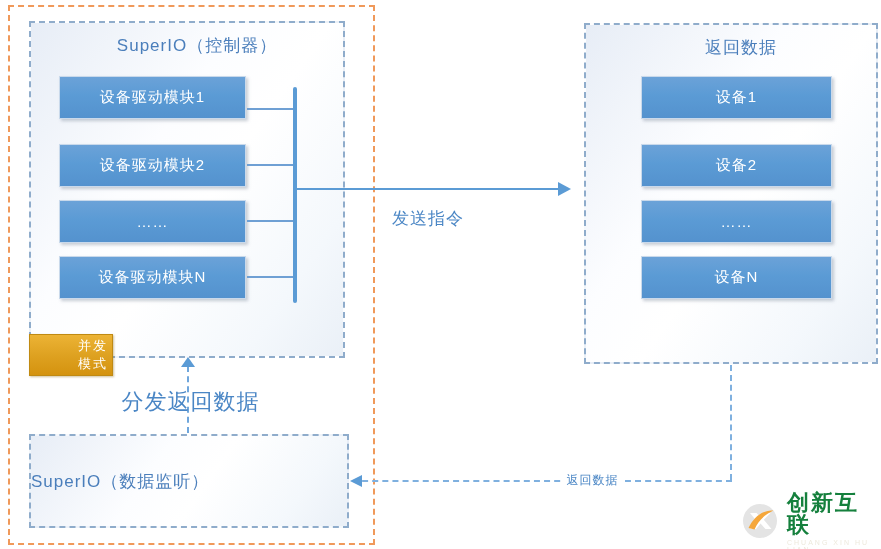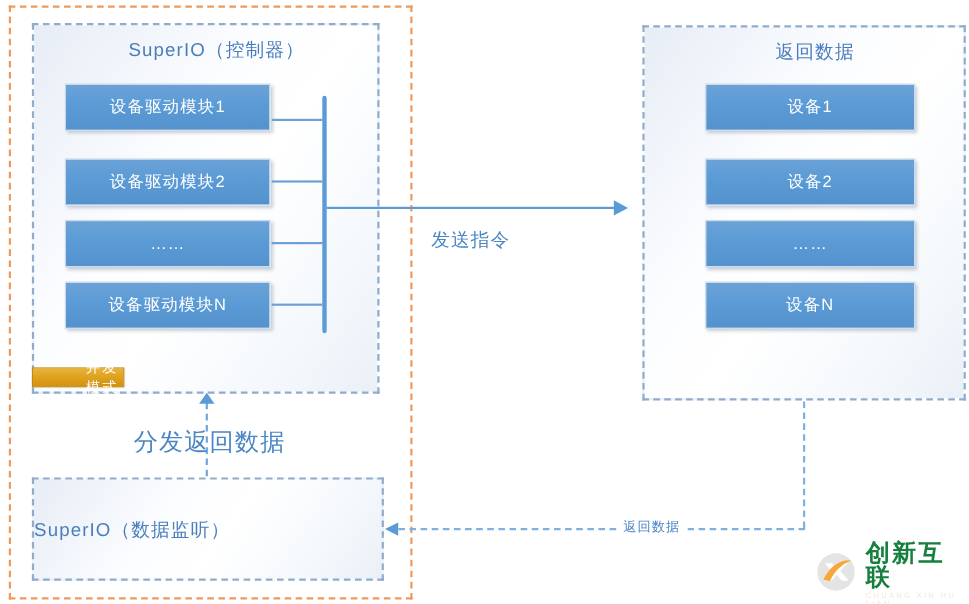--- a/index.html
+++ b/index.html
@@ -69,21 +69,21 @@
                   border-left: 2px dashed #7FB0DF; }
   .return-hline { position: absolute; left: 352px; top: 480px; width: 380px; height: 0;
                   border-top: 2px dashed #7FB0DF; }
   .return-head  { position: absolute; left: 350px; top: 475px; width: 0; height: 0;
                   border-right: 12px solid #5B9BD5; border-top: 6px solid transparent; border-bottom: 6px solid transparent; }
   .return-label-wrap { position: absolute; left: 515px; top: 470px; width: 155px; text-align: center; }
   .return-label-wrap .flow-label { font-size: 12px; }
 
   
   .badge {
-    position: absolute; left: 29px; top: 334px; width: 84px; height: 18px;
+    position: absolute; left: 29px; top: 334px; width: 84px; height: 42px;
     background: linear-gradient(180deg, #ECB335 0%, #DDA01F 55%, #D4930F 100%);
     border: 1px solid #C08A12;
     box-shadow: 1px 1px 2px rgba(150,120,40,0.45);
     color: #ffffff; font-size: 13px; letter-spacing: 2px;
     display: flex; align-items: center; justify-content: center;
     z-index: 5;
     padding-left: 48px;
   }
 
   

